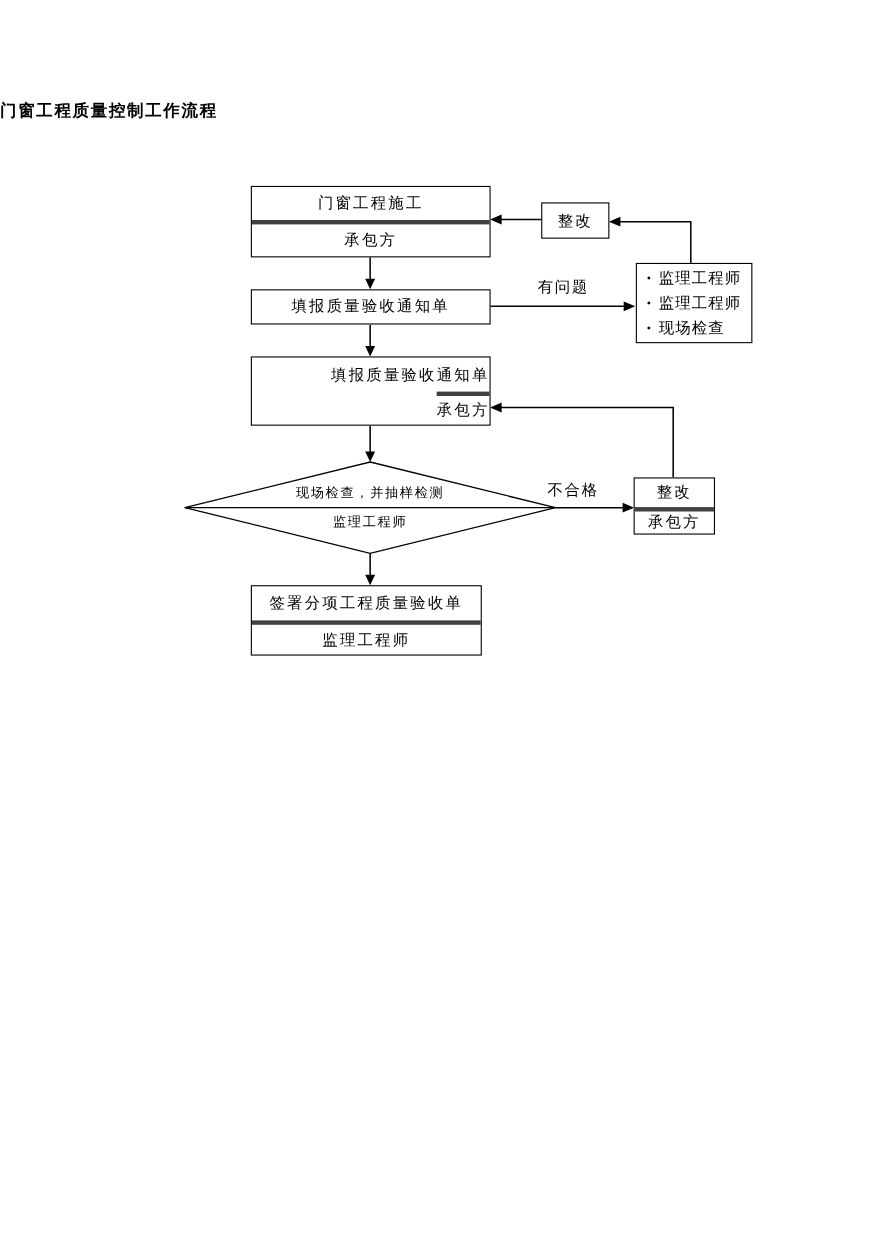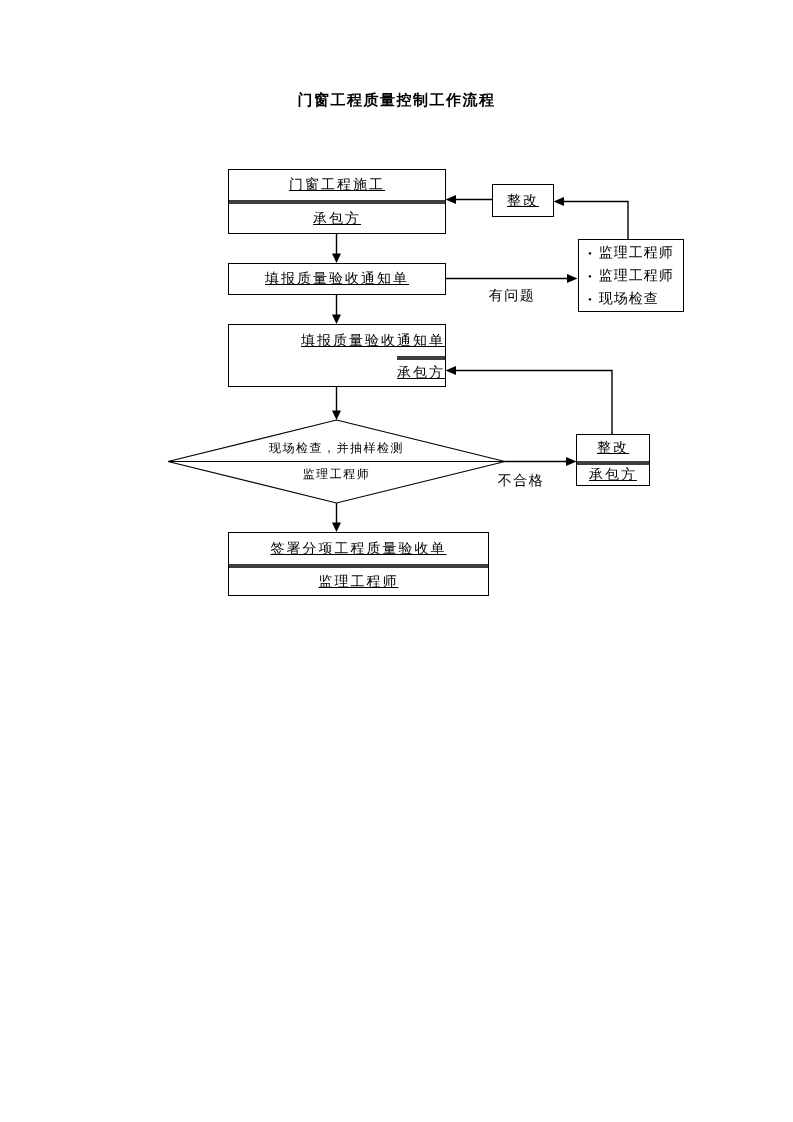--- a/index.html
+++ b/index.html
@@ -8,21 +8,21 @@
     width: 793px;
     height: 1122px;
     background: #ffffff;
     font-family: "Liberation Serif", "DejaVu Serif", serif;
     color: #000000;
     overflow: hidden;
   }
   .title {
     position: absolute;
     top: 91px; left: 0; right: 0;
-    text-align: center;
+    text-align: left;
     font-size: 15px;
     font-weight: bold;
     letter-spacing: 1.5px;
   }
   .connectors {
     position: absolute;
     top: 0; left: 0;
     pointer-events: none;
   }
   .node {
@@ -33,30 +33,28 @@
     display: flex;
     flex-direction: column;
   }
   .row {
     display: flex;
     align-items: center;
     justify-content: center;
     font-size: 14px;
     letter-spacing: 2px;
     flex: 1 1 auto;
-    text-decoration: underline;
   }
   .row.divided { border-top: 4px solid #404040; }
   .row.fixed { flex: 0 0 auto; }
   .edge-label {
     position: absolute;
     text-align: center;
     font-size: 14px;
     letter-spacing: 1.5px;
-    margin-top: 35px;
   }
   .diamond-text {
     position: absolute;
     text-align: center;
     font-size: 12px;
     letter-spacing: 1.5px;
     height: 22px;
     line-height: 22px;
   }
   .notice-line {
@@ -160,18 +158,18 @@
   <div class="diamond-text" style="left:196px; top:437px; width:281px;">现场检查，并抽样检测</div>
   <div class="diamond-text" style="left:196px; top:463px; width:281px;">监理工程师</div>
 
   <div class="edge-label" style="left:486px; top:437px; width:70px;">不合格</div>
 
   <div class="node" style="left:576px; top:434px; width:74px; height:52px;">
     <div class="row fixed" style="height:26px;">整改</div>
     <div class="row divided">承包方</div>
   </div>
 
-  <div class="node" style="left:228px; top:532px; width:261px; height:64px;">
+  <div class="node" style="left:228px; top:532px; width:210px; height:64px;">
     <div class="row fixed" style="height:31px;">签署分项工程质量验收单</div>
     <div class="row divided">监理工程师</div>
   </div>
 
 </div>
 
 </body></html>

